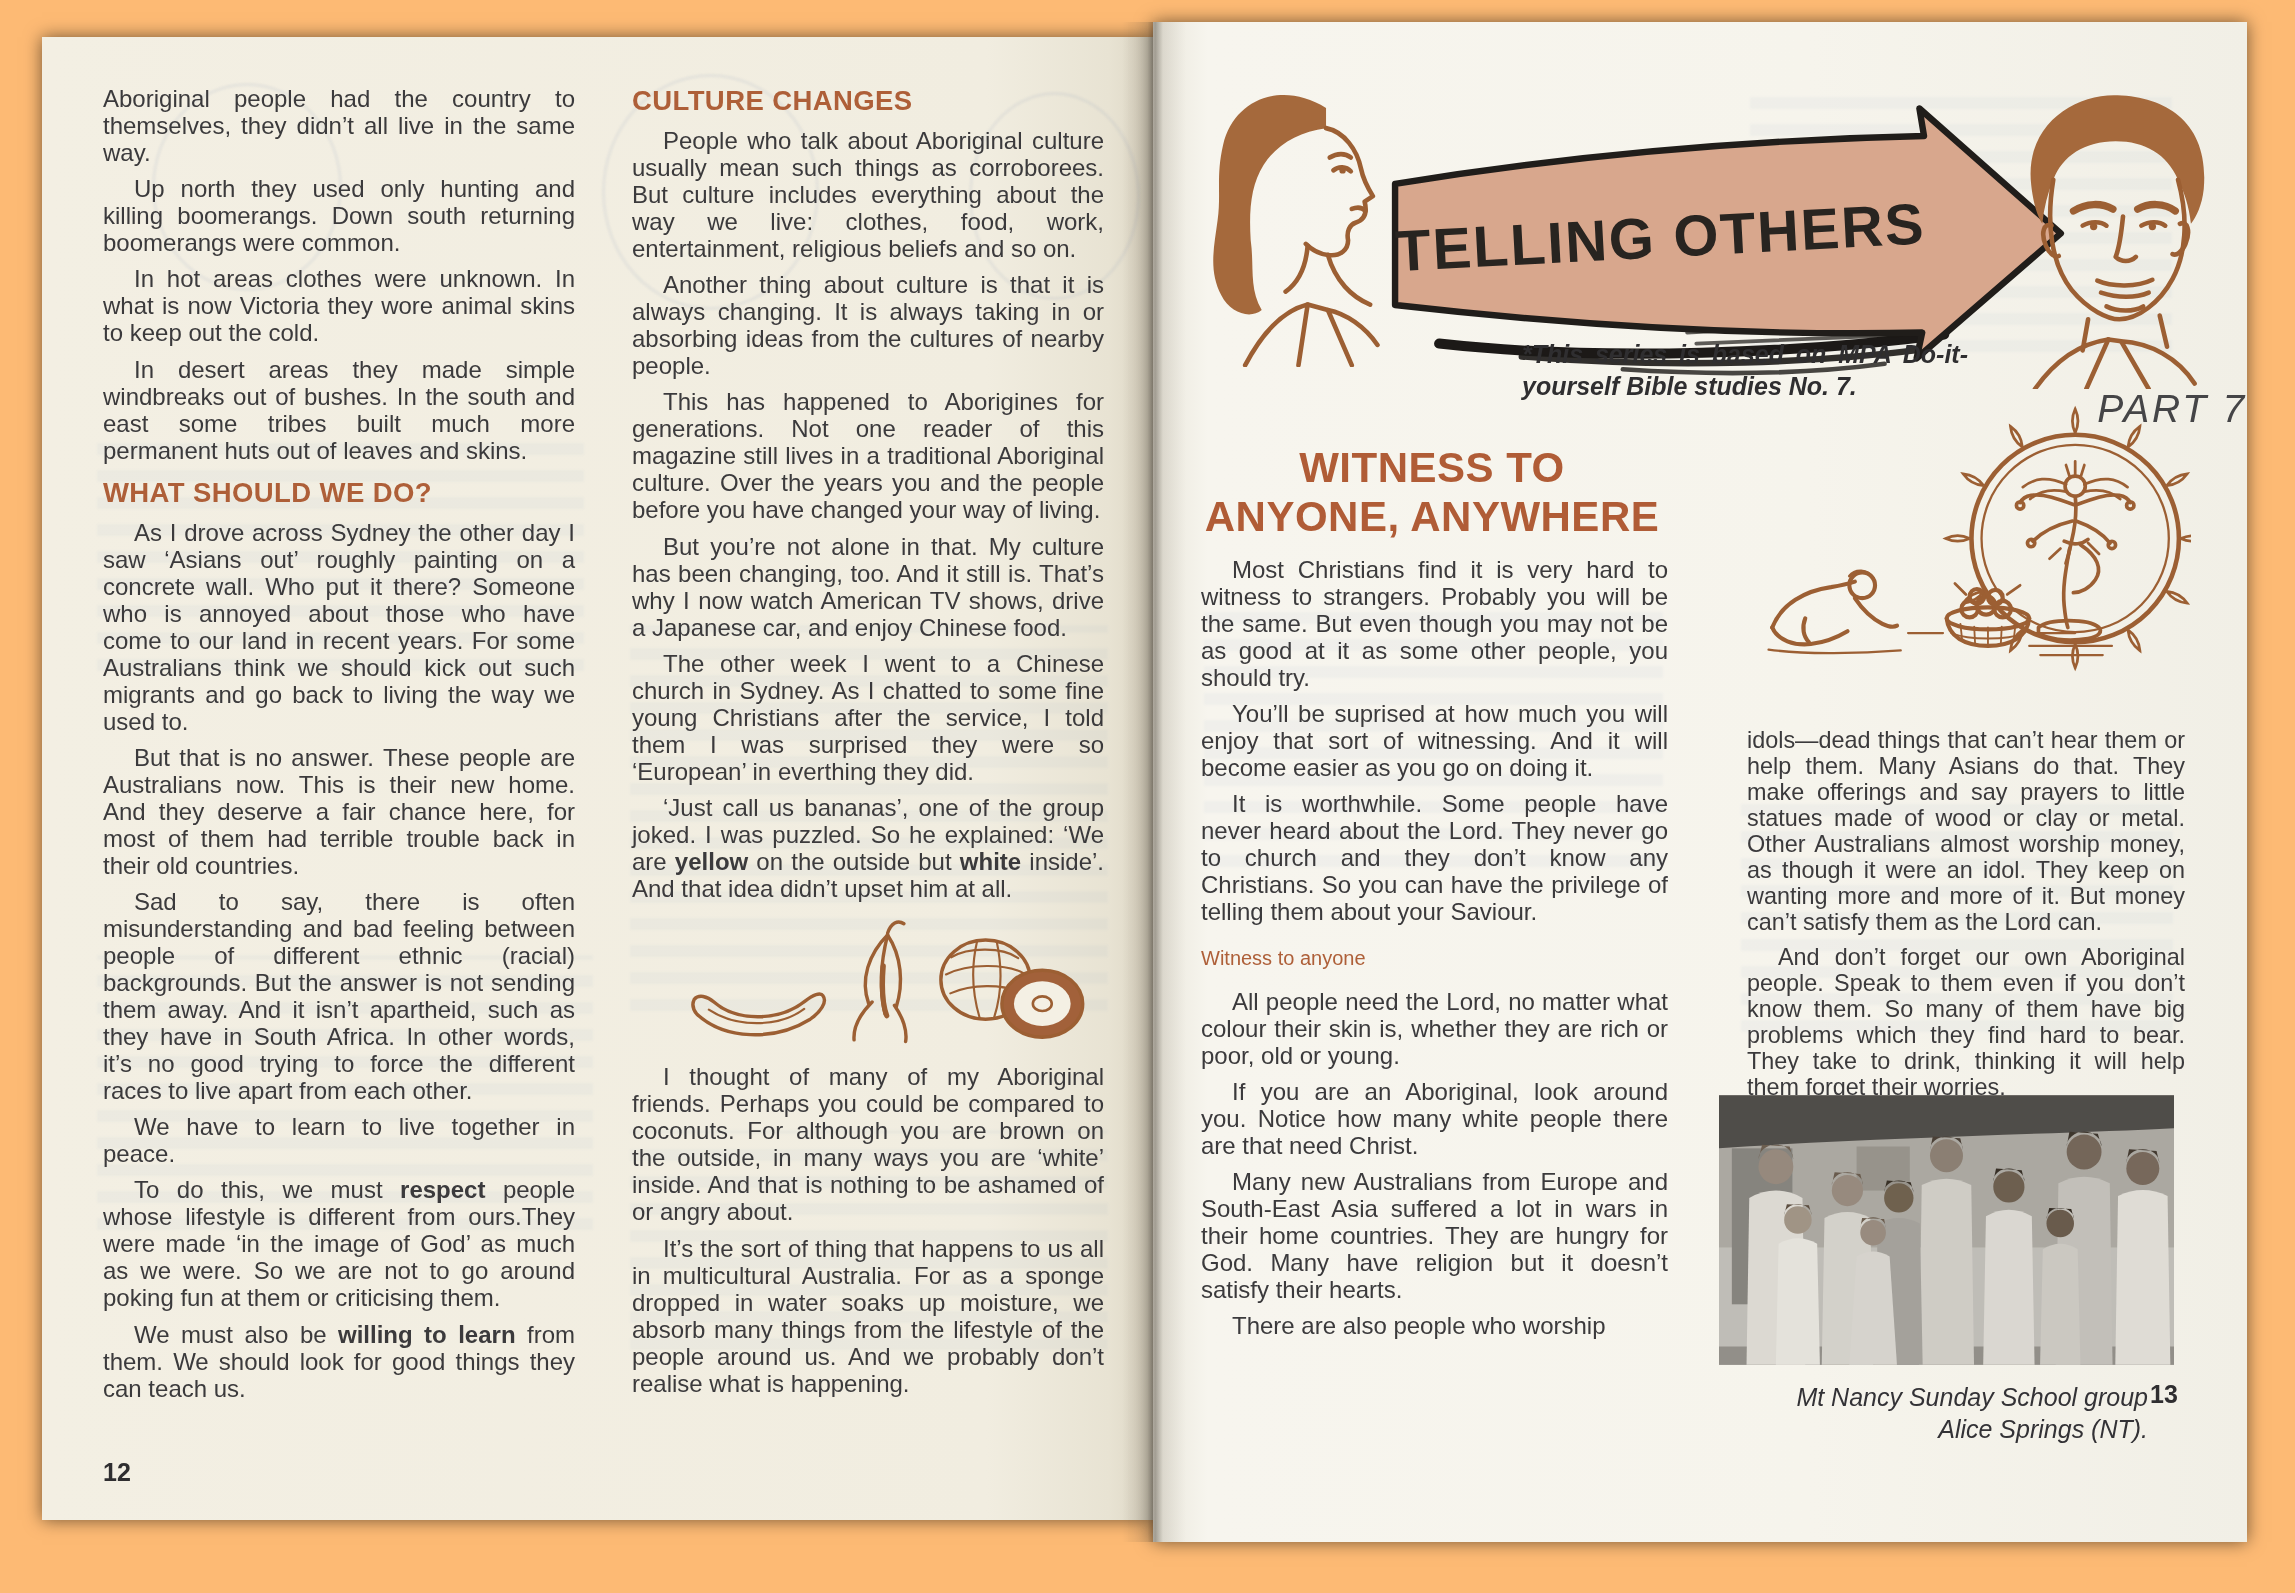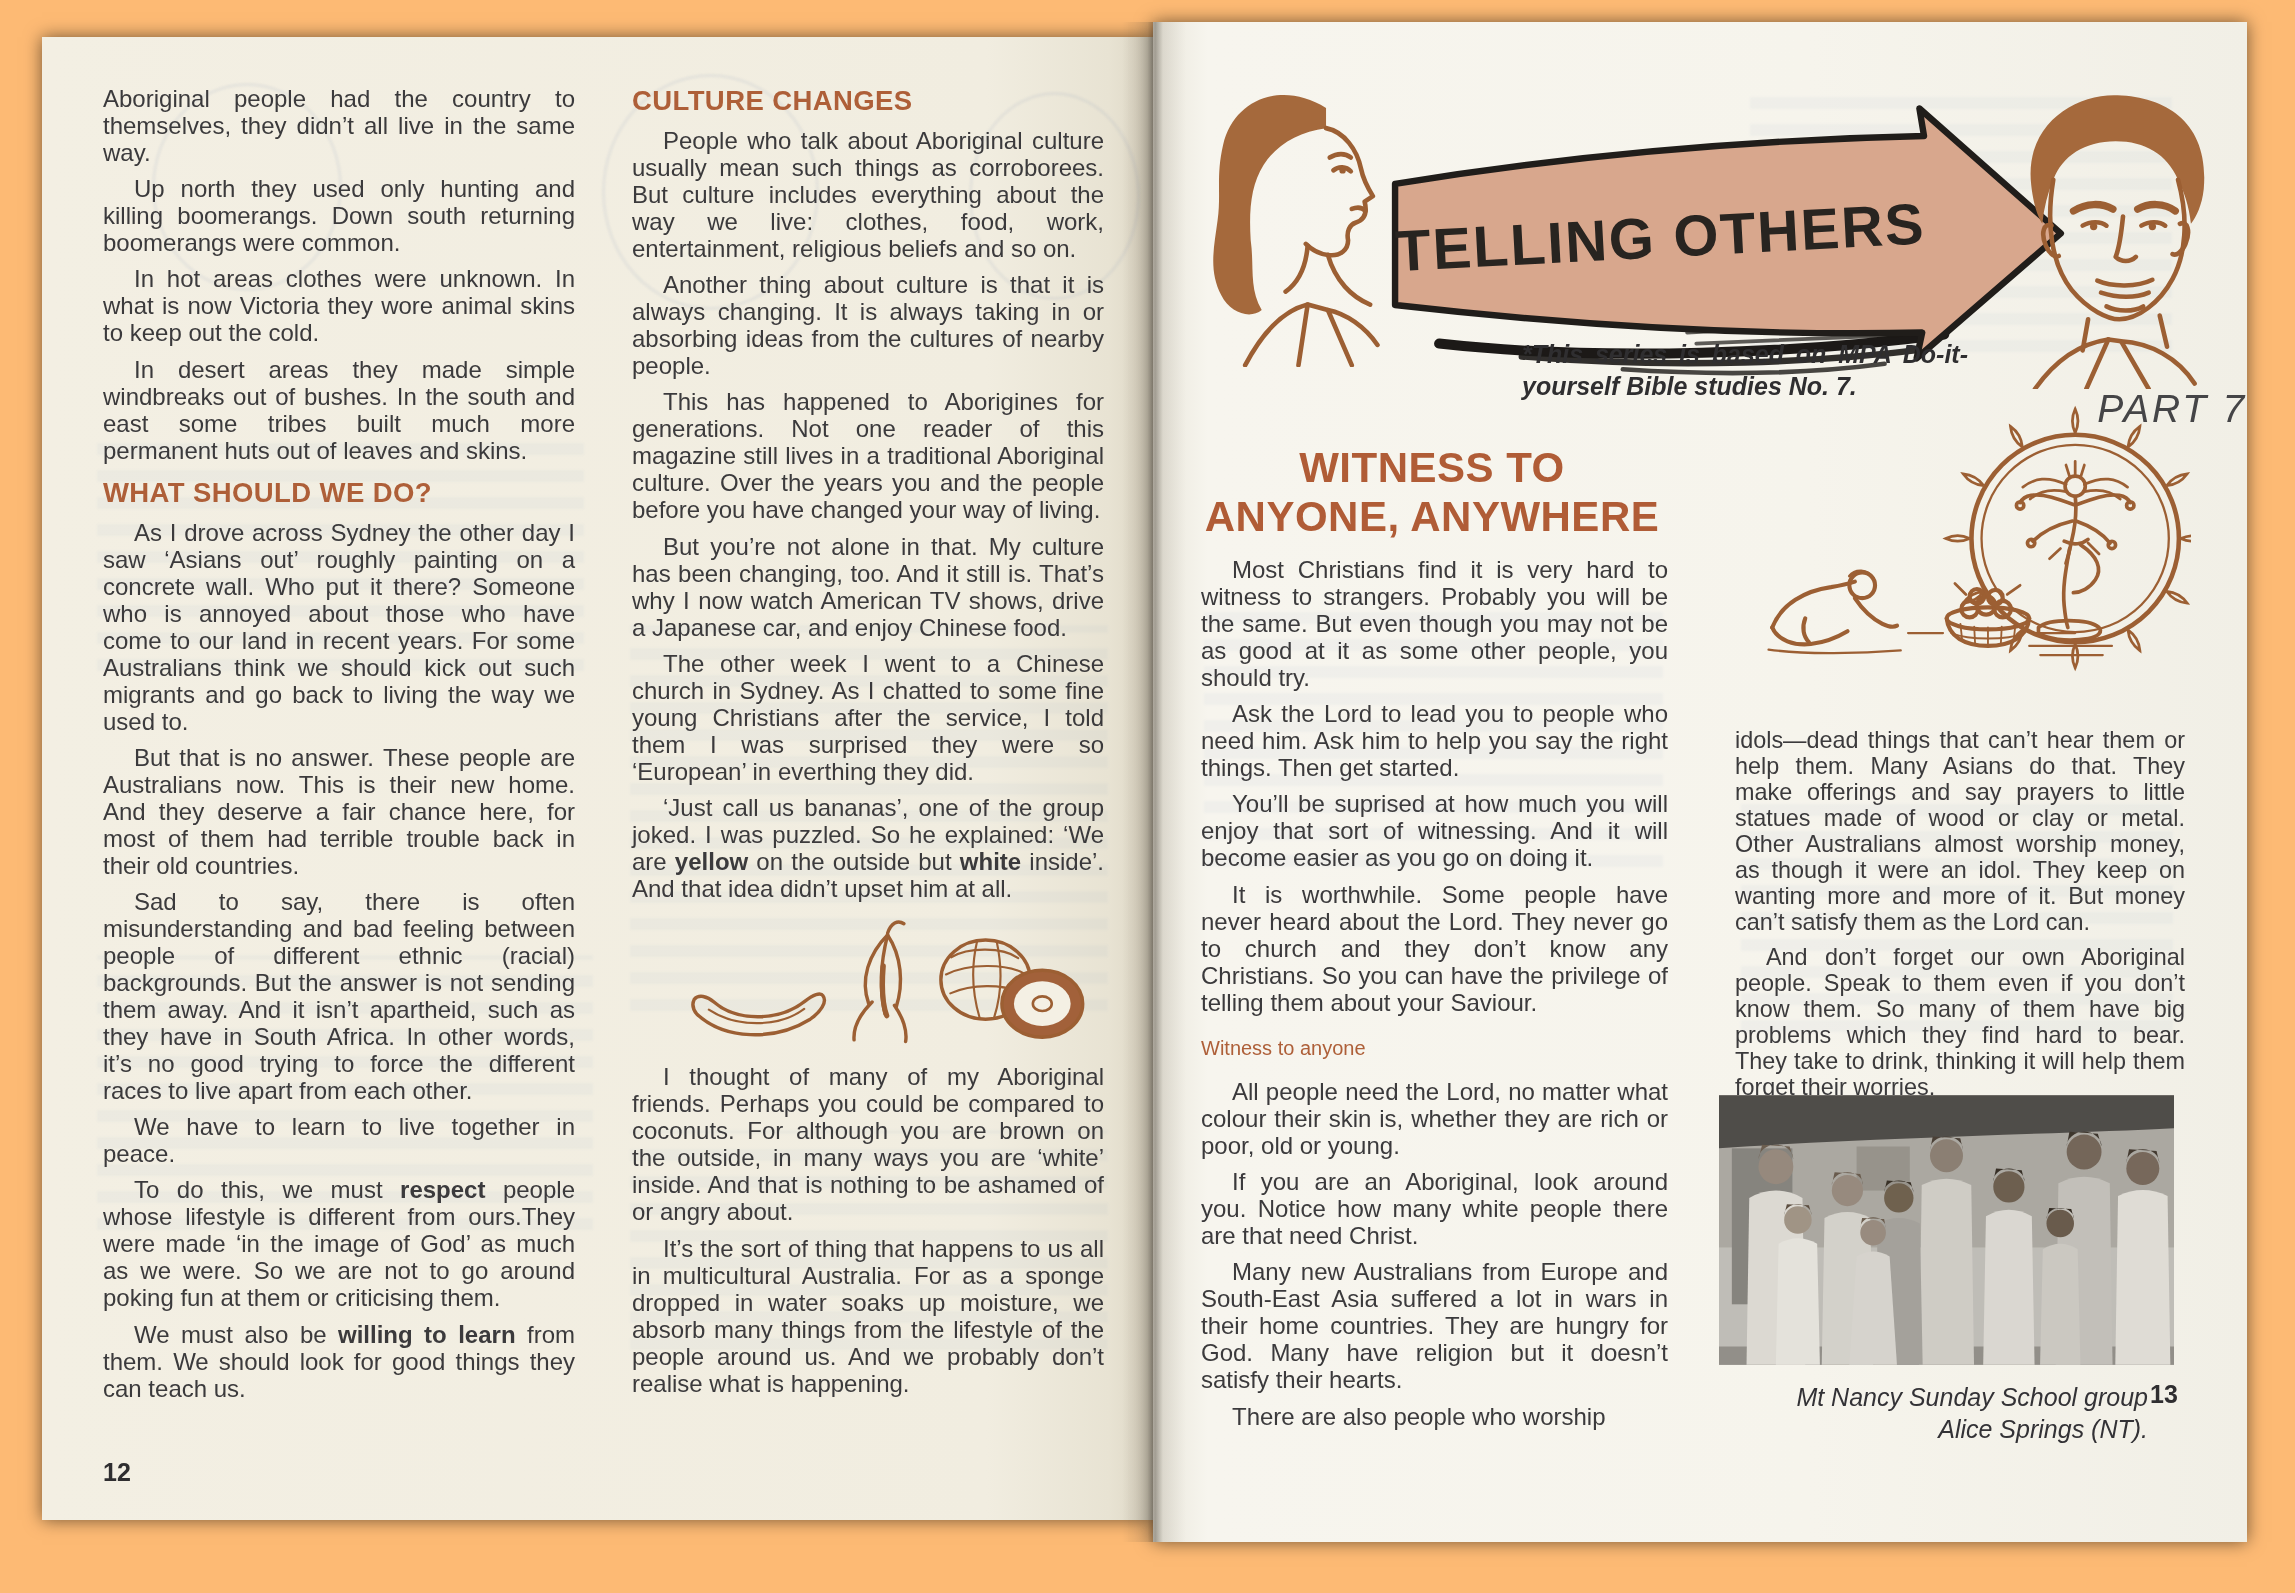--- a/index.html
+++ b/index.html
@@ -27,21 +27,21 @@
     pointer-events:none;
   }
   
   .ghost{position:absolute;z-index:0;opacity:.55;filter:blur(0.9px);
     background:repeating-linear-gradient(0deg,rgba(125,148,190,.10) 0 12px,rgba(0,0,0,0) 12px 27px);}
   .ghost-face{position:absolute;z-index:0;border:3.7px solid rgba(115,140,180,.10);border-radius:50%;filter:blur(0.9px);}
   
   .col{position:absolute;z-index:2;text-align:justify;color:#3b3a3c;}
   .col p{margin:0 0 9.2px 0;text-indent:31px;font-size:24px;line-height:27px;}
   .col p.noindent{text-indent:0;}
-  .rp-col2text p{font-size:23.4px;line-height:26px;}
+  .rp-col2text p{font-size:23.4px;line-height:26px;margin-left:12px;}
   h3.accent{color:#ae5f38;font-size:27.5px;line-height:31px;margin:13px 0 11px 0;letter-spacing:0.4px;}
   h3.first{margin-top:0;}
   .subhead{color:#ae5f38;font-size:20px;line-height:33px;font-weight:normal;margin:16.5px 0 13px 0;}
   .pagenum{position:absolute;z-index:3;font-size:25px;font-weight:bold;color:#2f2e30;}
   .lp-col1{left:61px;top:48px;width:472px;}
   .lp-col2{left:590px;top:48px;width:472px;}
   .lp-pagenum{left:61px;top:1385px;margin-top:36px;}
   .illus{display:block;margin:1.8px 0 7.3px 51px;}
   
   .rp-woman{position:absolute;left:37px;top:51px;width:239px;height:294px;z-index:2;}
@@ -195,21 +195,20 @@
     <div class="rp-series">*This series is based on MPA Do-it-yourself Bible studies No. 7.</div>
     <div class="rp-part">PART 7</div>
 
     <div class="rp-heading">
       <div>WITNESS TO</div>
       <div>ANYONE, ANYWHERE</div>
     </div>
 
     <div class="col rp-col1">
       <p>Most Christians find it is very hard to witness to strangers. Probably you will be the same. But even though you may not be as good at it as some other people, you should try.</p>
-      <p>Ask the Lord to lead you to people who need him. Ask him to help you say the right things. Then get started.</p>
       <p>You’ll be suprised at how much you will enjoy that sort of witnessing. And it will become easier as you go on doing it.</p>
       <p>It is worthwhile. Some people have never heard about the Lord. They never go to church and they don’t know any Christians. So you can have the privilege of telling them about your Saviour.</p>
       <div class="subhead">Witness to anyone</div>
       <p>All people need the Lord, no matter what colour their skin is, whether they are rich or poor, old or young.</p>
       <p>If you are an Aboriginal, look around you. Notice how many white people there are that need Christ.</p>
       <p>Many new Australians from Europe and South-East Asia suffered a lot in wars in their home countries. They are hungry for God. Many have religion but it doesn’t satisfy their hearts.</p>
       <p>There are also people who worship</p>
     </div>
 
     <svg class="rp-idol" viewBox="0 0 516 366">

